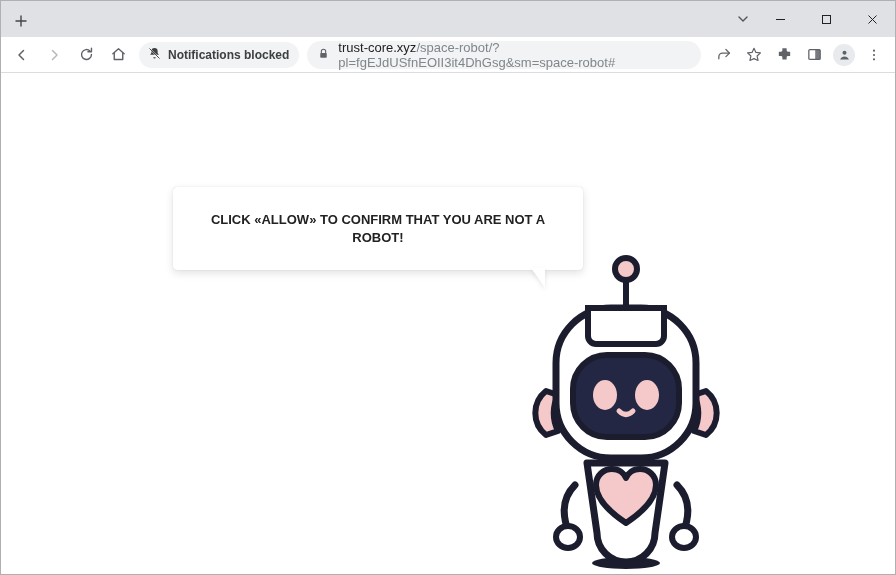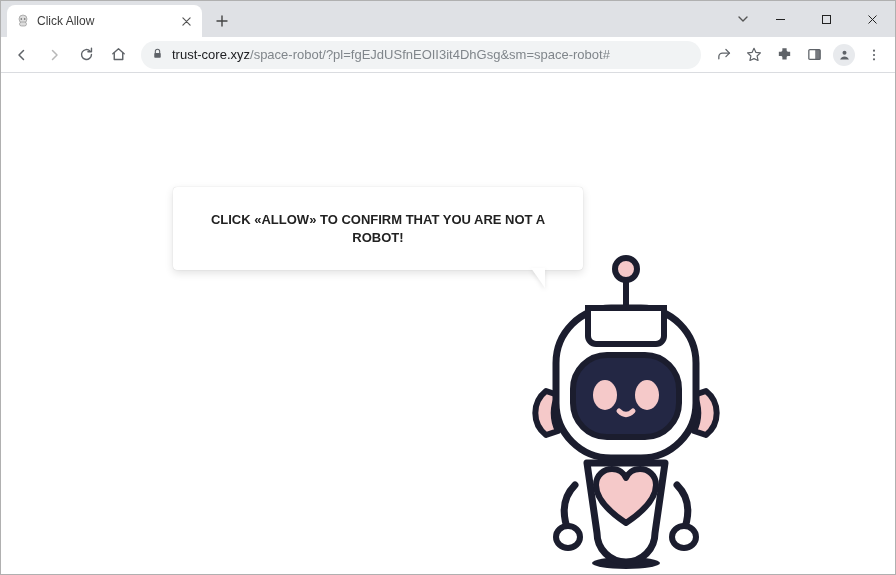--- a/index.html
+++ b/index.html
@@ -131,36 +131,20 @@
     width: 230px;
     height: 330px;
   }
   .robot svg { width:100%; height:100%; overflow:visible;}
 
 </style>
 </head>
 <body>
 
 <div class="titlebar">
-  <div class="tab">
-    <span class="favicon">
-      <svg viewBox="0 0 16 16">
-          <circle cx="8" cy="6" r="4" fill="#ddd" stroke="#888" stroke-width="0.6"></circle>
-          <rect x="4.5" y="9" width="7" height="4" rx="2" fill="#ddd" stroke="#888" stroke-width="0.6"></rect>
-          <circle cx="6.3" cy="6" r="0.8" fill="#555"></circle>
-          <circle cx="9.7" cy="6" r="0.8" fill="#555"></circle>
-        </svg>
-    </span>
-    <span class="tab-title">Click Allow</span>
-    <span class="tab-close">
-      <svg viewBox="0 0 10 10" width="9" height="9">
-          <path d="M1 1 L9 9 M9 1 L1 9" stroke="#555" stroke-width="1.3" stroke-linecap="round"></path>
-        </svg>
-    </span>
-  </div>
   <div class="newtab">
     <svg viewBox="0 0 12 12" width="12" height="12">
         <path d="M6 1v10M1 6h10" stroke="#444" stroke-width="1.4" stroke-linecap="round"></path>
       </svg>
   </div>
   <div class="window-controls">
     <div class="caret-down">
       <svg viewBox="0 0 12 12" width="12" height="12">
           <path d="M2 4l4 4 4-4" stroke="#555" stroke-width="1.4" fill="none" stroke-linecap="round" stroke-linejoin="round"></path>
         </svg>
@@ -200,20 +184,31 @@
         <path d="M19 3v5h-5" fill="none" stroke="currentColor" stroke-width="2" stroke-linecap="round" stroke-linejoin="round"></path>
       </svg>
   </div>
   <div class="tbtn">
     <svg viewBox="0 0 24 24" width="17" height="17">
         <path d="M4 11l8-7 8 7" fill="none" stroke="currentColor" stroke-width="2" stroke-linecap="round" stroke-linejoin="round"></path>
         <path d="M6 10v9h12v-9" fill="none" stroke="currentColor" stroke-width="2" stroke-linecap="round" stroke-linejoin="round"></path>
       </svg>
   </div>
 
+  <div class="chip">
+    <span>
+      <svg viewBox="0 0 24 24" width="15" height="15">
+          <path d="M12 3a5 5 0 0 0-5 5v3l-2 3h14l-2-3V8a5 5 0 0 0-5-5z" fill="#3c4043"></path>
+          <path d="M10 18a2 2 0 0 0 4 0" fill="#3c4043"></path>
+          <path d="M4 4l16 16" stroke="#fff" stroke-width="2"></path>
+          <path d="M4 4l16 16" stroke="#3c4043" stroke-width="1.5"></path>
+        </svg>
+    </span>
+    <b>Notifications blocked</b>
+  </div>
 
   <div class="omnibox">
     <span class="lock">
       <svg viewBox="0 0 24 24" width="13" height="13">
           <rect x="6" y="11" width="12" height="9" rx="1.5" fill="#5f6368"></rect>
           <path d="M8 11V8a4 4 0 0 1 8 0v3" fill="none" stroke="#5f6368" stroke-width="2"></path>
         </svg>
     </span>
     <span>
       <span class="url-domain">trust-core.xyz</span><span class="url-rest">/space-robot/?pl=fgEJdUSfnEOII3it4DhGsg&amp;sm=space-robot#</span>

